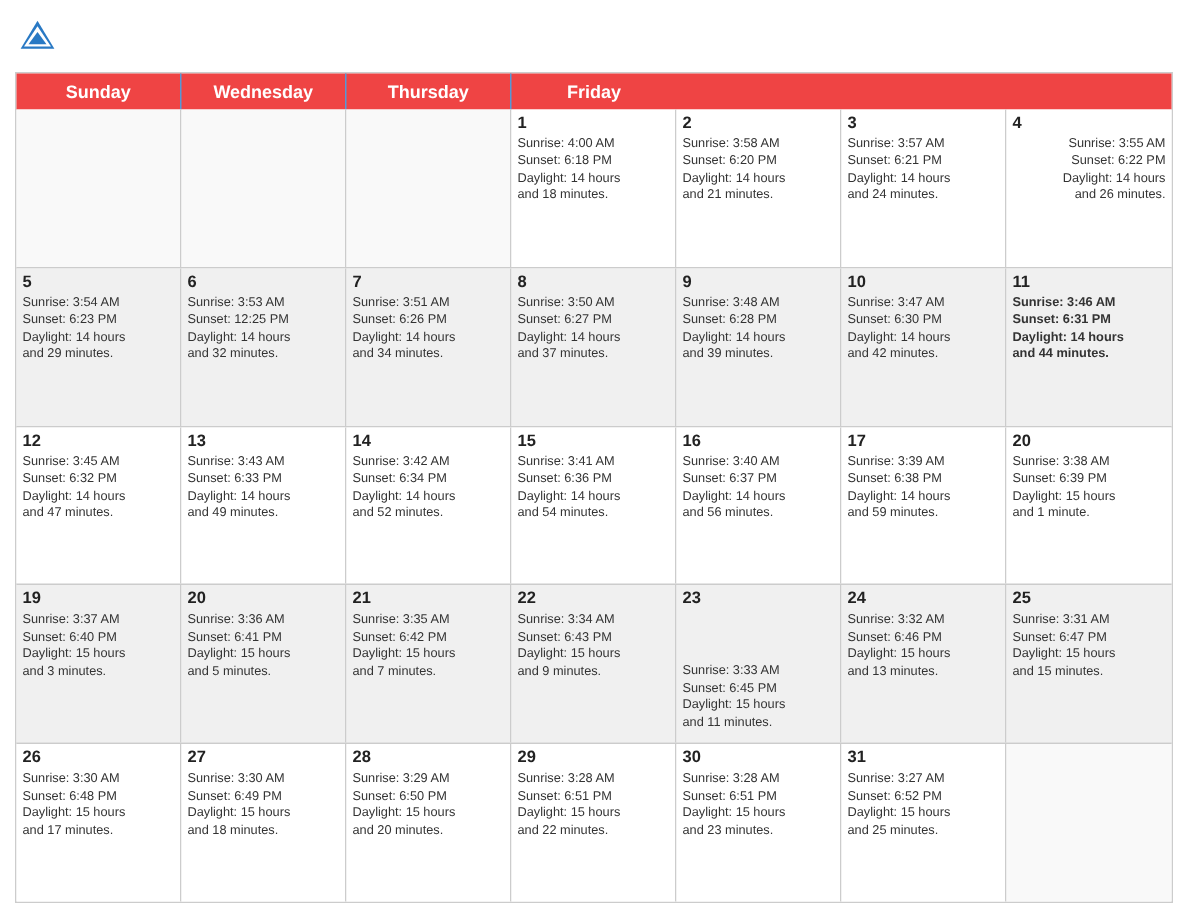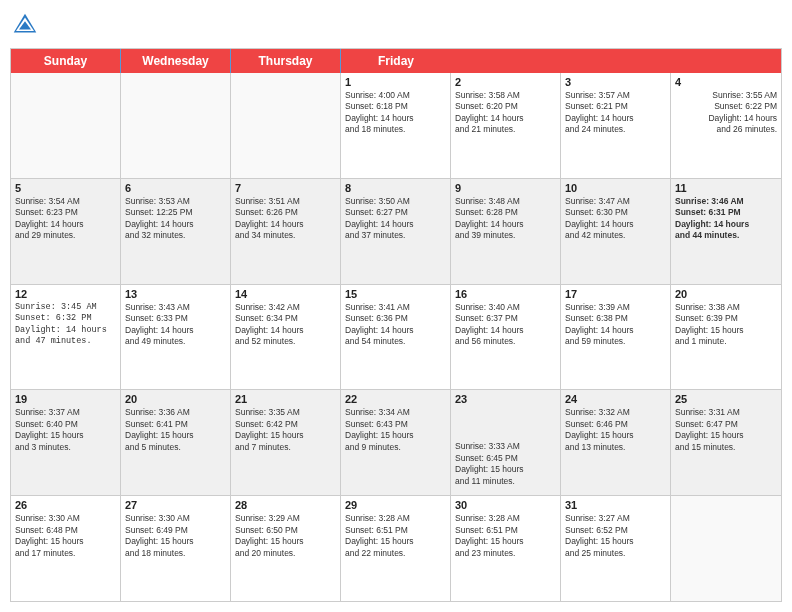--- a/index.html
+++ b/index.html
@@ -210,21 +210,21 @@
             <div class="day-num">11</div>
             <div class="cell-text" style="white-space: pre-line; font-weight: bold;">Sunrise: 3:46 AM
 Sunset: 6:31 PM
 Daylight: 14 hours
 and 44 minutes.</div>
           </div>
         </div>
         <div class="cal-row">
           <div class="cal-cell">
             <div class="day-num">12</div>
-            <div class="cell-text" style="white-space: pre-line; font-family: Liberation Mono, monospace;">Sunrise: 3:45 AM
+            <div class="cell-text" style="white-space: pre-line;">Sunrise: 3:45 AM
 Sunset: 6:32 PM
 Daylight: 14 hours
 and 47 minutes.</div>
           </div>
           <div class="cal-cell">
             <div class="day-num">13</div>
             <div class="cell-text" style="white-space: pre-line;">Sunrise: 3:43 AM
 Sunset: 6:33 PM
 Daylight: 14 hours
 and 49 minutes.</div>

